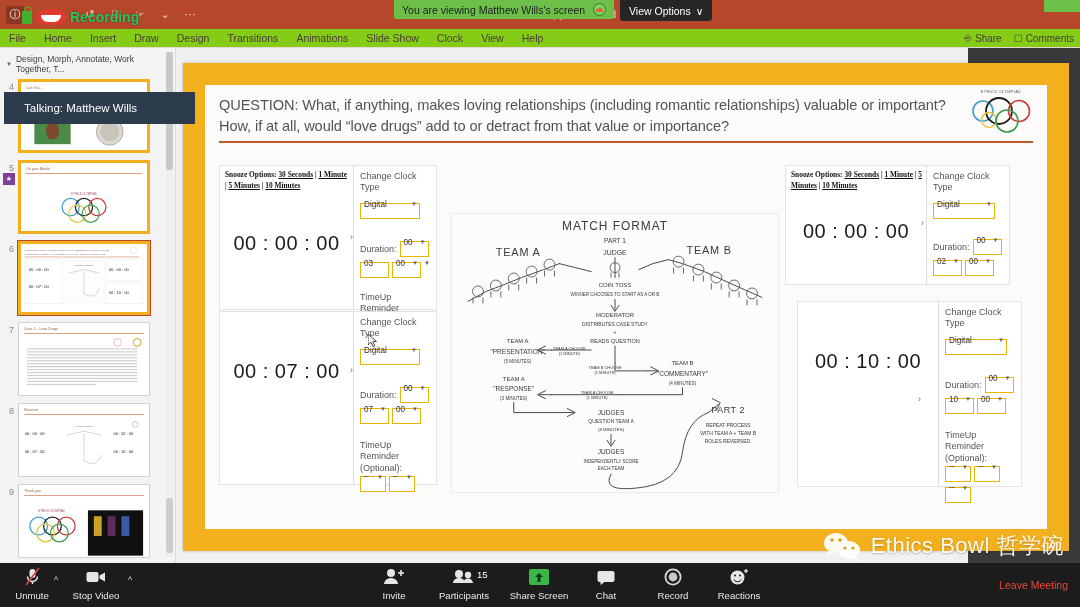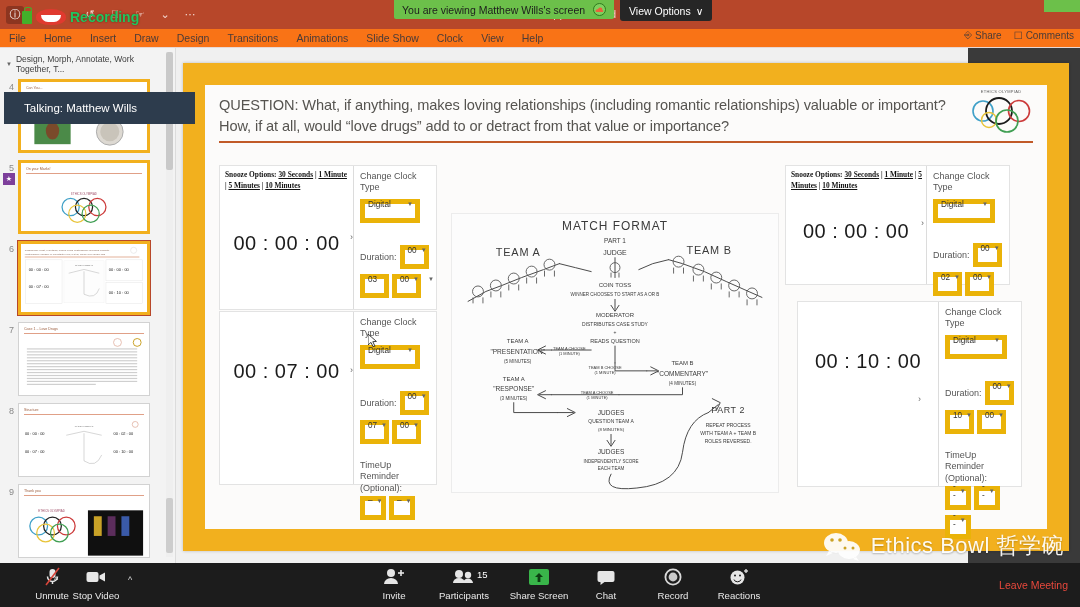--- a/index.html
+++ b/index.html
@@ -39,21 +39,21 @@
     margin-right: 10px;
   }
   .winbtn {
     width: 30px; height: 27px; display: flex; align-items: center; justify-content: center;
     color: #f5ded8; font-size: 11px;
   }
 
   
   .ribbon {
     position: absolute; left: 0; top: 29px; width: 1080px; height: 19px;
-    background: #f97316; display: flex; align-items: flex-start;
+    background: #84cc16; display: flex; align-items: center;
     border-bottom: 1px solid #e7d7d4;
   }
   .rtab { font-size: 10.5px; color: #4a3b38; padding: 0 9px; line-height: 19px; }
   .rtab:first-child { padding-left: 9px; }
   .ribbon-right { position: absolute; right: 6px; display: flex; gap: 12px; align-items: center; }
   .rbtn { font-size: 10px; color: #4a3b38; display: flex; align-items: center; gap: 3px; }
 
   
   .ppt-body {
     position: absolute; left: 0; top: 48px; width: 968px; height: 515px;
@@ -138,21 +138,21 @@
   .tm-clock {
     position: absolute; left: 0; right: 0;
     font-family: "Liberation Sans", sans-serif;
     font-size: 20px; color: #1b1b1b; text-align: center; letter-spacing: .5px;
   }
   .tm-divider { width: 1px; background: #dcdcdc; }
   .tm-right { width: 82px; position: relative; padding: 5px 4px 0 6px; }
   .tm-lbl { font-size: 9px; color: #555; line-height: 1.2; }
   .sel-box {
     display: inline-flex; align-items: center; justify-content: space-between;
-    border: 5px solid #eab308; background: #fff; height: 13px;
+    border: 1px solid #eab308; background: #fff; height: 13px;
     font-size: 8.2px; color: #333; padding: 0 2px 14px 3px;
   }
   .sel-box .cv { font-size: 6px; color: #666; margin-left: 4px; }
   .dur-row { display: flex; align-items: center; gap: 3px; flex-wrap: wrap; }
   .tm-arrow {
     position: absolute; font-size: 9px; color: #666;
   }
   .cursor-arrow {
     position: absolute; width: 9px; height: 13px; pointer-events: none;
   }
@@ -764,21 +764,21 @@
         <path d="M34 26 L37 30 L31 28 Z" fill="#fff"></path>
         <circle cx="23" cy="17" r="1.5" fill="#c9a227"></circle>
         <circle cx="31" cy="17" r="1.5" fill="#c9a227"></circle>
       </svg>
     </div>
     <div class="wm-text">Ethics Bowl 哲学碗</div>
   </div>
 
   <div class="zoombar">
 
-    <div class="zb-item" style="left:0px;margin-left:20px;">
+    <div class="zb-item" style="left:0px;">
       <span class="zb-icon">
         <svg width="17" height="20" viewBox="0 0 17 20">
           <rect x="5.5" y="2" width="6" height="9" rx="3" fill="#e6e6e6"></rect>
           <path d="M3.5 9.5 a5 5 0 0 0 10 0" fill="none" stroke="#e6e6e6" stroke-width="1.5"></path>
           <line x1="8.5" y1="14.5" x2="8.5" y2="17" stroke="#e6e6e6" stroke-width="1.5"></line>
           <line x1="2" y1="18" x2="15" y2="1" stroke="#d8453a" stroke-width="1.6"></line>
         </svg>
       </span>
       <span class="zb-label">Unmute</span>
     </div>

